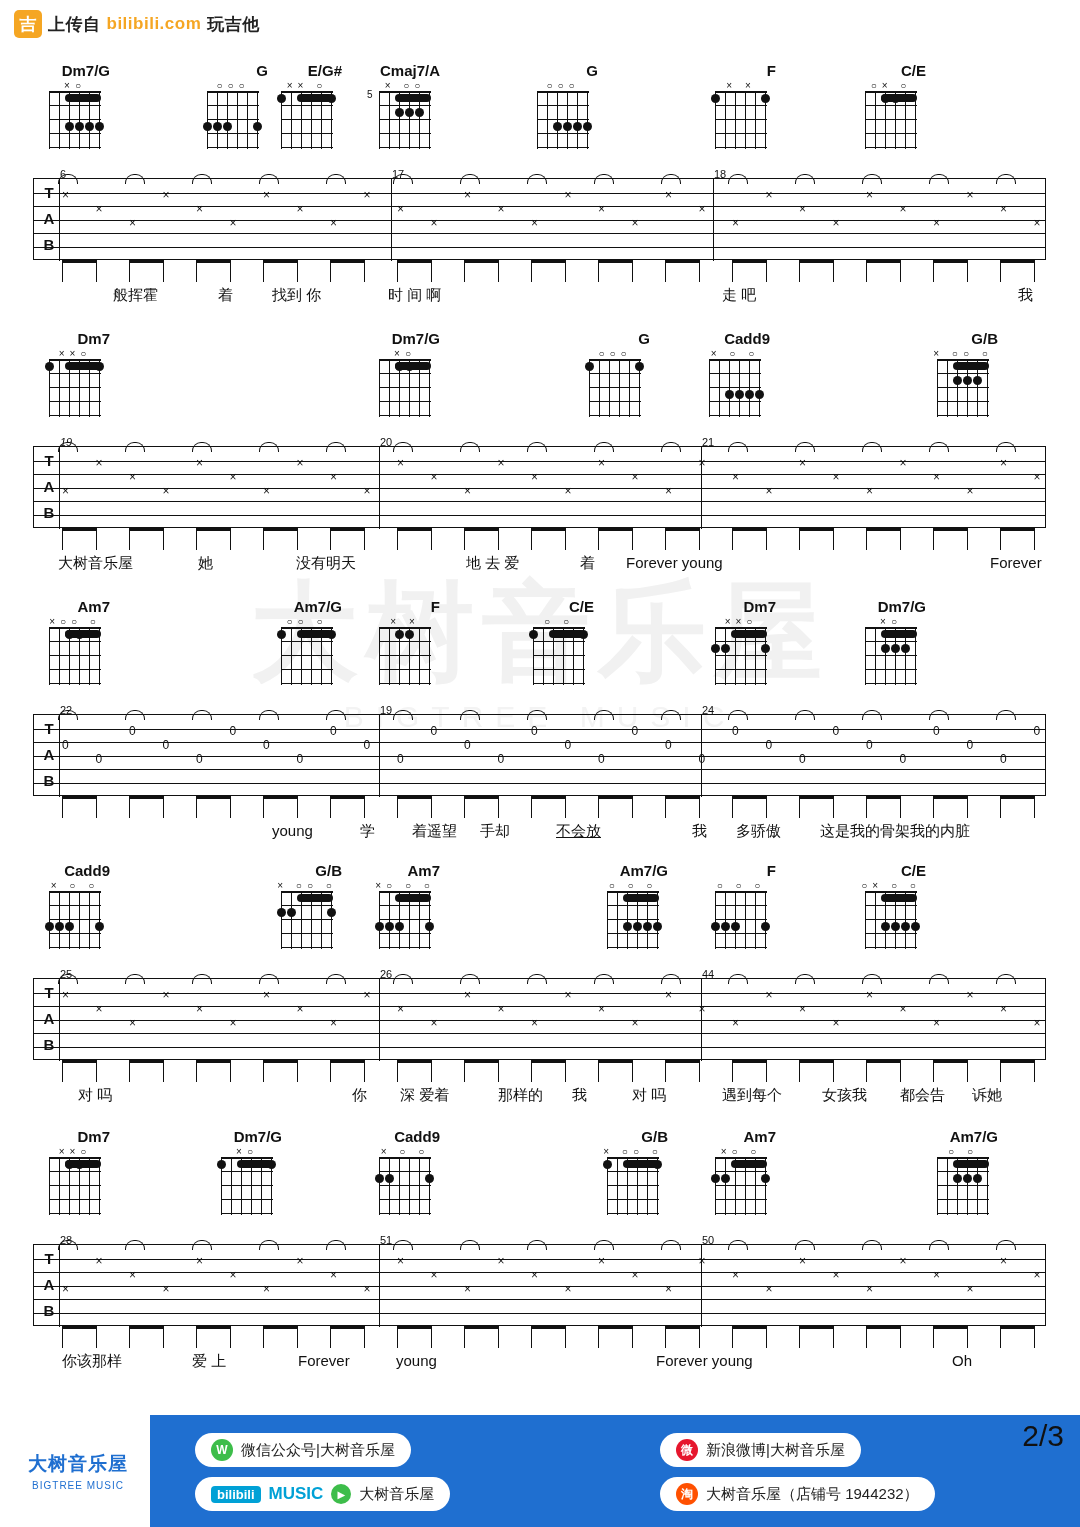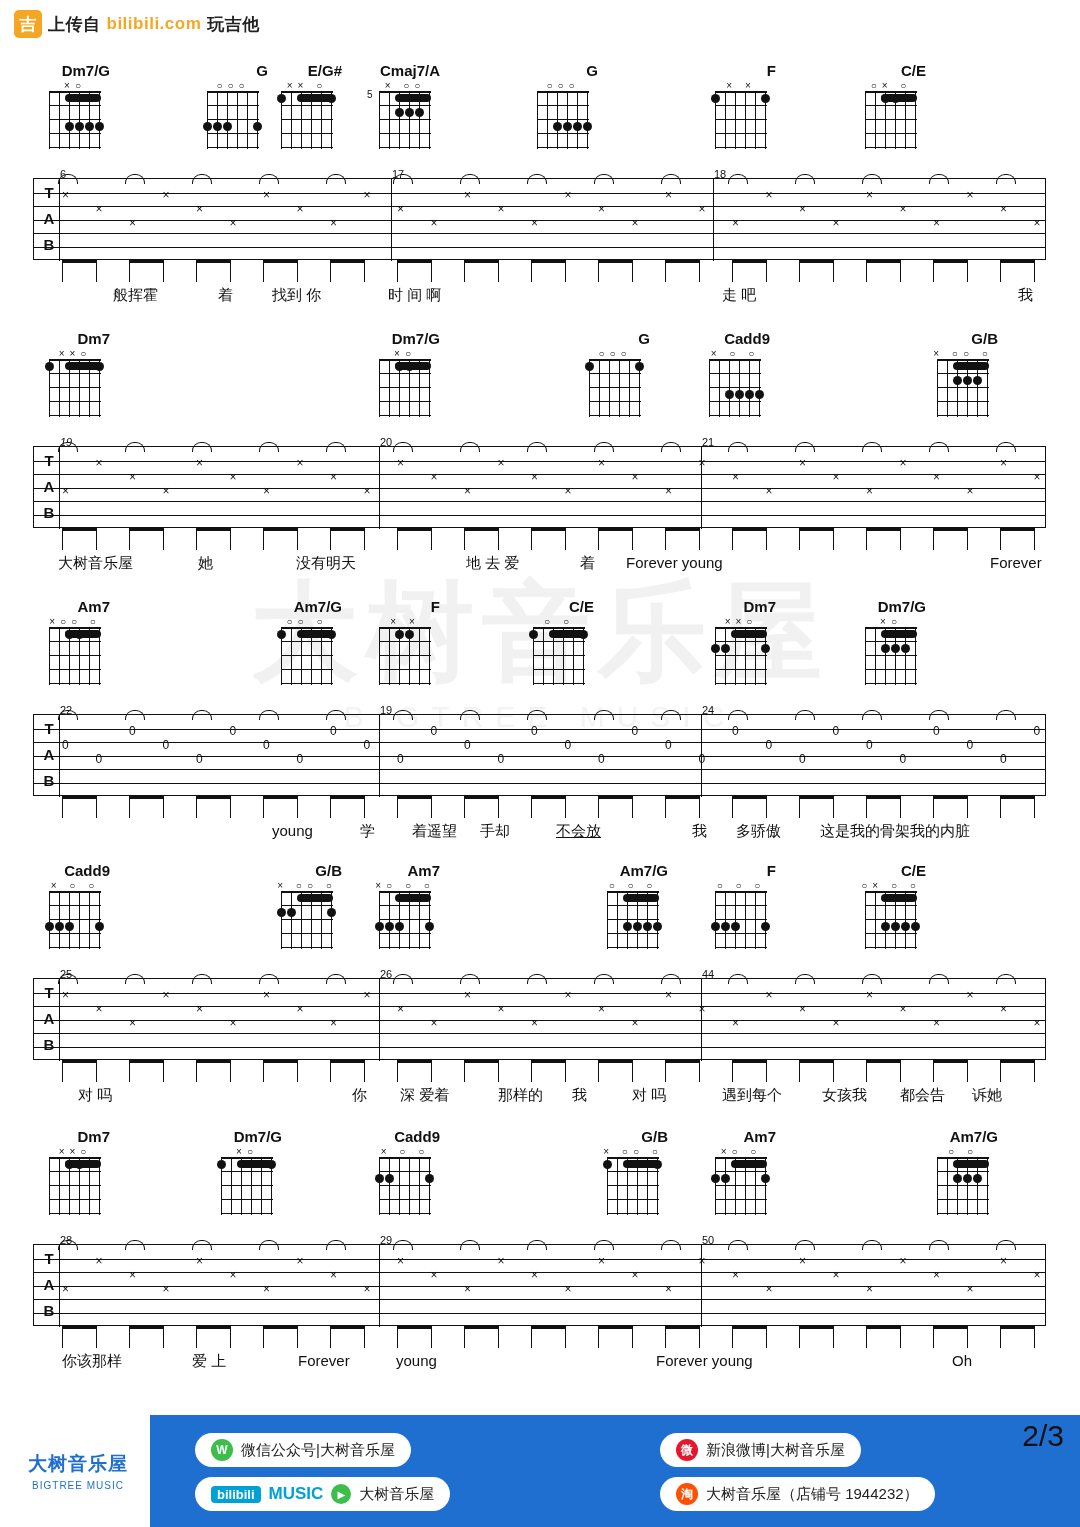--- a/index.html
+++ b/index.html
@@ -1226,21 +1226,21 @@
           <div class="line" style="top: 27.2px;"></div>
           <div class="line" style="top: 40.8px;"></div>
           <div class="line" style="top: 54.4px;"></div>
           <div class="line" style="top: 68px;"></div>
           <div class="barline" style="left: 25px;"></div>
           <div class="barline" style="left: 345px;"></div>
           <div class="barline" style="left: 667px;"></div>
         </div>
         <div class="tabletter">T<br>A<br>B</div>
         <div class="measnum" style="left: 60px; top: 2px;">28</div>
-        <div class="measnum" style="left: 380px; top: 2px;">29</div>
+        <div class="measnum" style="left: 380px; top: 2px;">51</div>
         <div class="measnum" style="left: 702px; top: 2px;">50</div>
         <div class="note" style="left: 62px; top: 50px;">×</div>
         <div class="arc" style="left: 58px; top: 8px;"></div>
         <div class="stem" style="left: 62px; top: 94px; height: 22px;"></div>
         <div class="note" style="left: 95.5px; top: 22px;">×</div>
         <div class="stem" style="left: 95.5px; top: 94px; height: 22px;"></div>
         <div class="note" style="left: 129px; top: 36px;">×</div>
         <div class="arc" style="left: 125px; top: 8px;"></div>
         <div class="stem" style="left: 129px; top: 94px; height: 22px;"></div>
         <div class="note" style="left: 162.5px; top: 50px;">×</div>

